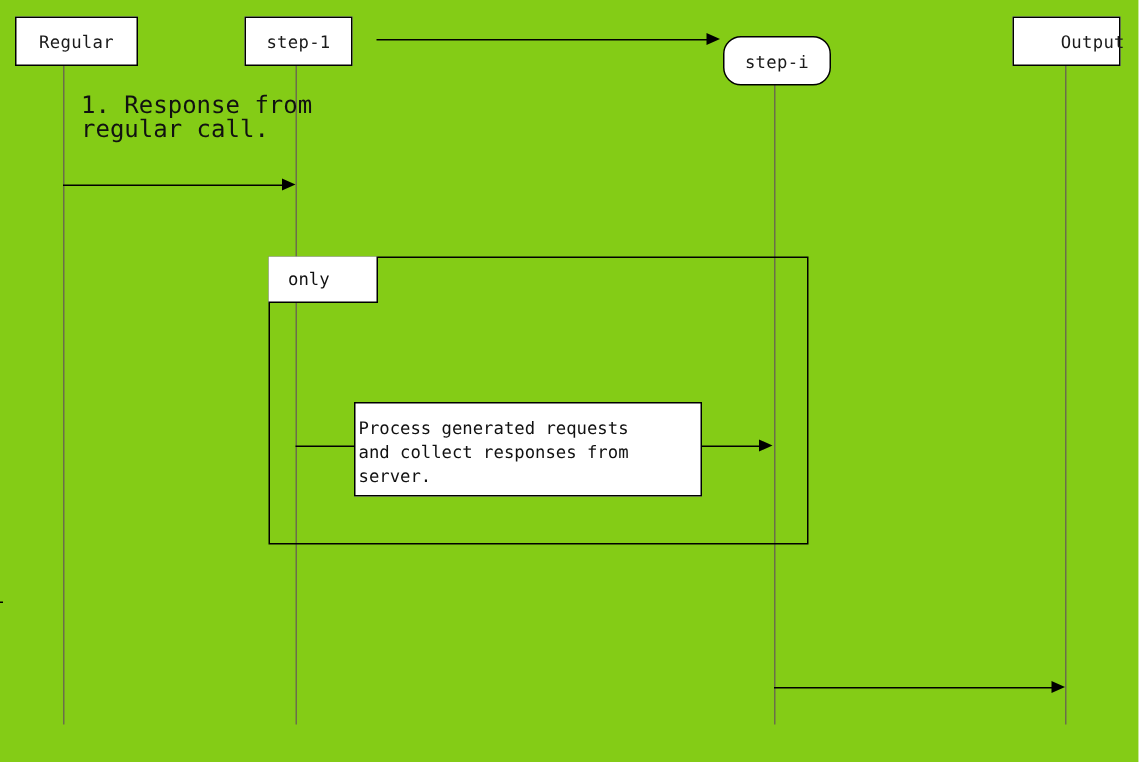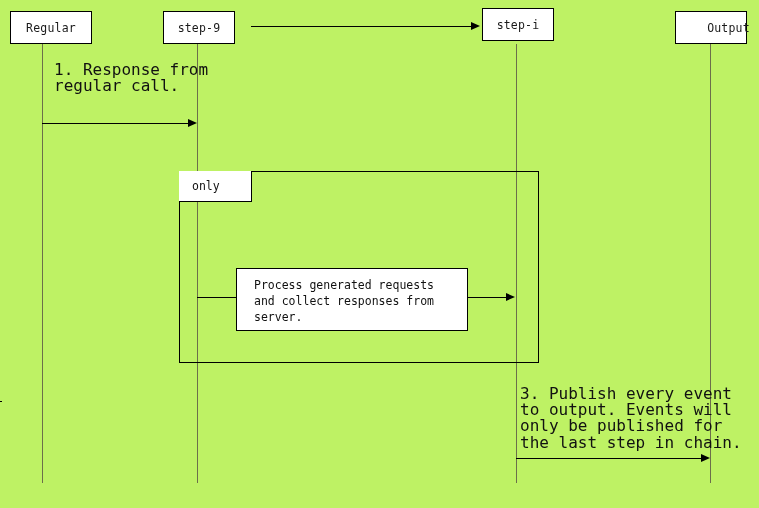--- a/index.html
+++ b/index.html
@@ -4,21 +4,21 @@
 <style>
   html, body {
     margin: 0;
     padding: 0;
     background: #ffffff;
   }
   #canvas {
     position: relative;
     width: 759px;
     height: 508px;
-    background: #bef264;
+    background: #84cc16;
     font-family: "DejaVu Sans Mono", "Liberation Mono", monospace;
     overflow: hidden;
   }
 
   
   .participant {
     position: absolute;
     border: 1px solid #000000;
     background: #ffffff;
     box-sizing: border-box;
@@ -88,21 +88,21 @@
     z-index: 4;
   }
 
   
   .note-box {
     position: absolute;
     border: 1px solid #000000;
     background: #ffffff;
     box-sizing: border-box;
     z-index: 5;
-    padding: 8px 0 0 17px;
+    padding: 8px 0 0 2px;
     font-size: 11.5px;
     line-height: 16.2px;
     color: #111111;
     white-space: pre;
   }
 
   .edge-tick {
     position: absolute;
     width: 2px;
     height: 1px;
@@ -120,24 +120,24 @@
   <div class="lifeline" style="left:516px; top:44px; height:439px;"></div>
   <div class="lifeline" style="left:710px; top:44px; height:439px;"></div>
 
   <div class="edge-tick" style="left:0px; top:401px;"></div>
 
   <div class="participant" style="left:10px; top:11px; width:82px; height:33px;">
     <span>Regular</span>
   </div>
 
   <div class="participant" style="left:163px; top:11px; width:72px; height:33px;">
-    <span>step-9</span>
+    <span>step-1</span>
   </div>
 
-  <div class="participant" style="left:482px; top:8px; width:72px; height:33px;">
+  <div class="participant" style="left:482px; top:24px; width:72px; height:33px;border-radius:12px;">
     <span>step-i</span>
   </div>
 
   <div class="participant" style="left:675px; top:11px; width:72px; height:33px;padding-left:35px;">
     <span>Output</span>
   </div>
 
   <div class="msg-line" style="left:251px; top:26px; width:222px;"></div>
   <div class="msg-head" style="left:471px; top:22px;"></div>
 
@@ -153,20 +153,16 @@
 
 
   <div class="msg-line" style="left:197px; top:297px; width:40px;"></div>
   <div class="msg-line" style="left:468px; top:297px; width:40px;"></div>
   <div class="msg-head" style="left:506px; top:293px;"></div>
 
   <div class="note-box" style="left:236px; top:268px; width:232px; height:63px;">Process generated requests
 and collect responses from
 server.</div>
 
-  <div class="note-text" style="left:520px; top:386px;">3. Publish every event
-to output. Events will
-only be published for
-the last step in chain.</div>
   <div class="msg-line" style="left:516px; top:458px; width:186px;"></div>
   <div class="msg-head" style="left:701px; top:454px;"></div>
 
 </div>
 
 </body></html>

